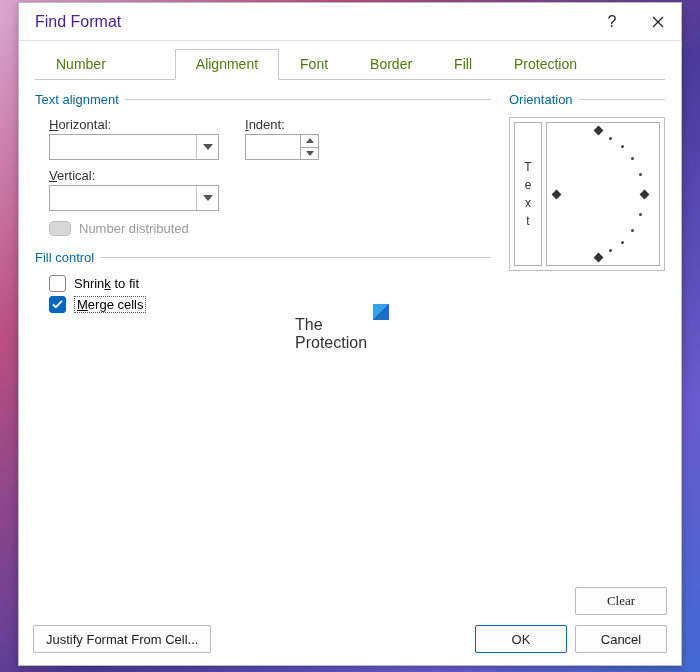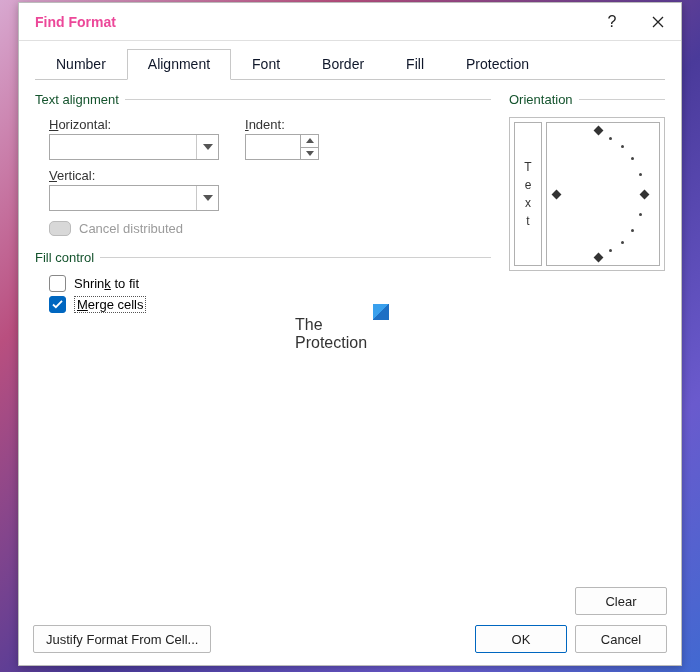--- a/index.html
+++ b/index.html
@@ -18,52 +18,52 @@
     border:1px solid #bcbcbc;
     box-shadow:0 2px 8px rgba(0,0,0,.25);
     display:flex; flex-direction:column;
   }
   .titlebar {
     height:38px;
     display:flex; align-items:center;
     padding:0 0 0 16px;
     border-bottom:1px solid #e0e0e0;
   }
-  .title { flex:1; font-size:14px; color:#ec4899;font-weight:bold; }
+  .title { flex:1; font-size:16px; color:#4c1d95; }
   .tbtn {
     width:46px; height:38px;
     display:flex; align-items:center; justify-content:center;
     font-size:16px; color:#222; cursor:pointer;
   }
   .body {
     flex:1; padding:8px 16px 0 16px;
     display:flex; flex-direction:column;
   }
   .tabs {
     display:flex; gap:0;
     border-bottom-width:0;
   }
   .tab {
     padding:6px 20px 7px 20px;
-    font-size:14px; color:#0f172a; cursor:pointer;
+    font-size:14px; color:#4d7c0f; cursor:pointer;
     border:1px solid transparent;
   }
   .tab.active {
     border:1px solid #c8c8c8;
     border-bottom:1px solid #fff;
     background:#fff;
-    position:relative; z-index:2;
+    position:relative; z-index:2;margin-left:48px;
   }
   .tabline{ border-top:1px solid #c8c8c8; margin-top:-1px;}
   .content {
     flex:1; position:relative;
     padding-top:12px;
   }
   .group-lbl {
-    font-size:13px; color:#14532d;
+    font-size:13px; color:#0369a1;
     display:flex; align-items:center; gap:6px;
     margin-bottom:10px;
     justify-content:center;
   }
   .group-lbl .line{flex:1;height:1px;background:#d0d0d0;}
   .field-lbl { color:#333; font-size:13px; margin-bottom:2px;}
   .u{text-decoration:underline;}
   .combo {
     width:170px; height:26px;
     border:1px solid #a8a8a8;
@@ -118,21 +118,21 @@
     color:#333; line-height:1.15;
   }
   .watermark .l1{font-size:16px;}
   .watermark .l2{font-size:16px;}
   .wmsq{position:absolute;left:338px;top:224px;width:16px;height:16px;
     background:linear-gradient(135deg,#39a0ed 50%,#1d6fc4 50%);}
   .footer{
     padding:10px 14px 12px 14px;
     display:flex;flex-direction:column;gap:10px;
   }
-  .frow{display:flex;justify-content:flex-end;gap:8px;}
+  .frow{display:flex;justify-content:flex-end;gap:8px;font-family:Liberation Serif, serif;}
   .btn{
     min-width:92px;height:28px;
     border:1px solid #b8b8b8;background:#fdfdfd;
     display:flex;align-items:center;justify-content:center;
     font-size:13px;color:#222;cursor:pointer;border-radius:2px;
     padding:0 12px;
   }
   .btn.primary{border:1px solid #0067c0;text-align:center;}
   .btn.wide{min-width:170px;}
   .frow2{display:flex;justify-content:space-between;align-items:center;}
@@ -209,21 +209,21 @@
               <div class="val"></div>
               <div class="arrow">
                   <svg viewBox="0 0 10 6">
                     <path d="M0 0 L5 6 L10 0 Z"></path>
                   </svg>
                 </div>
             </div>
           </div>
           <div class="check-row" style="margin-top:10px;">
             <div class="check disabled"></div>
-            <span class="disabled-text">Cancel distributed</span>
+            <span class="disabled-text">Number distributed</span>
           </div>
         </div>
       </div>
 
       <div style="width:456px;margin-top:14px;">
         <div class="group-lbl">
           <span>Fill control</span>
             <span class="line"></span>
         </div>
         <div style="padding-left:14px;">

